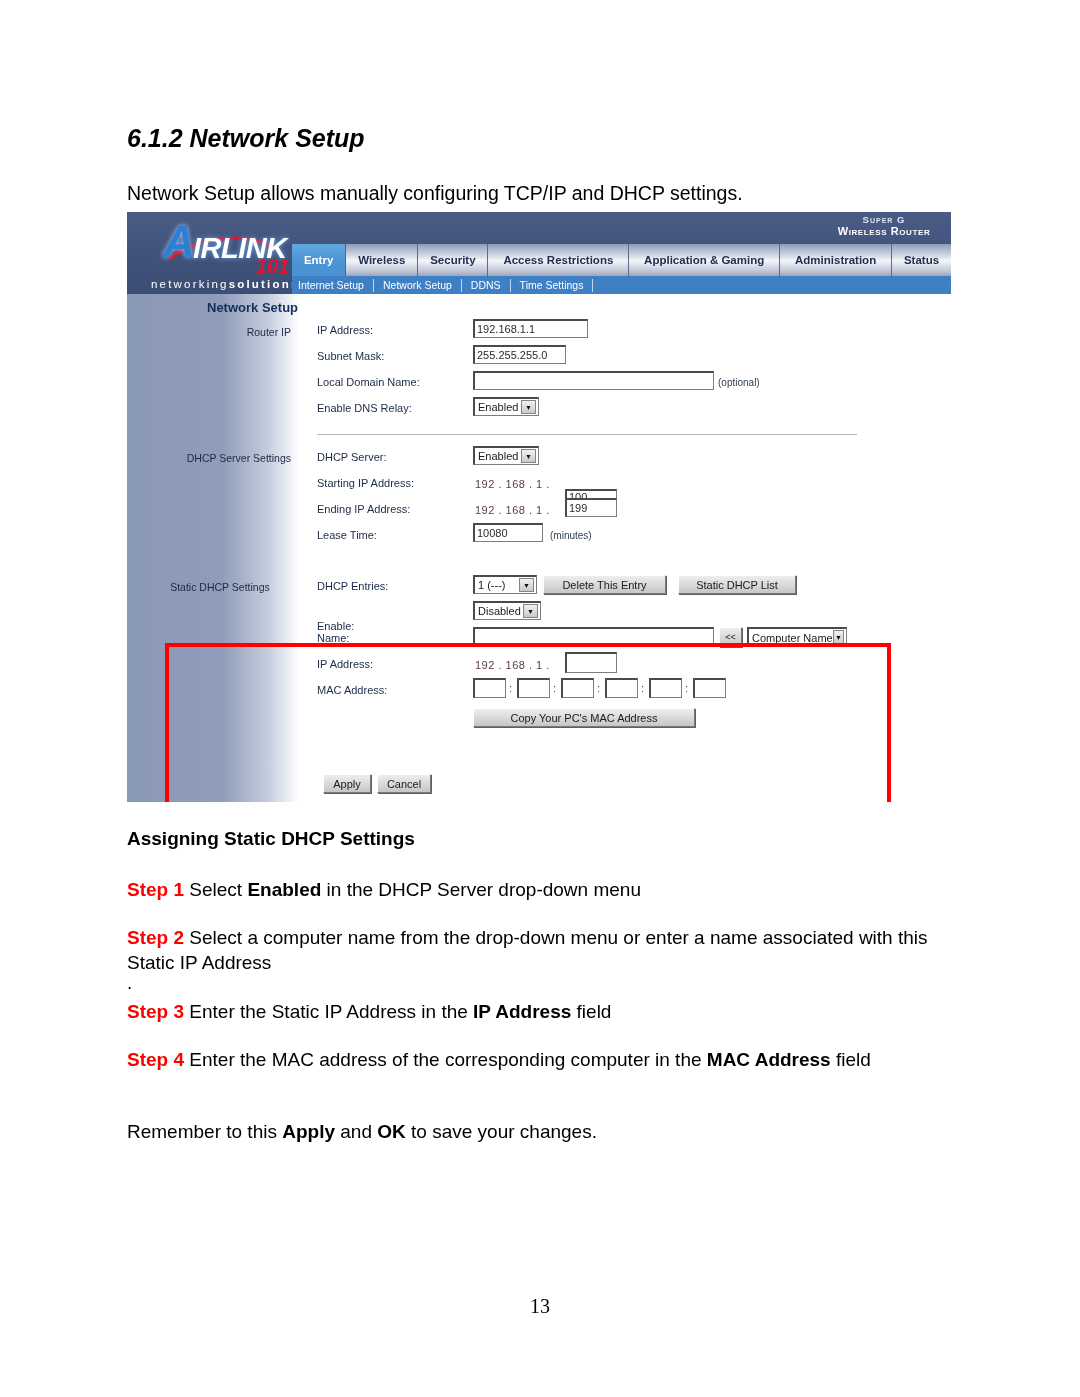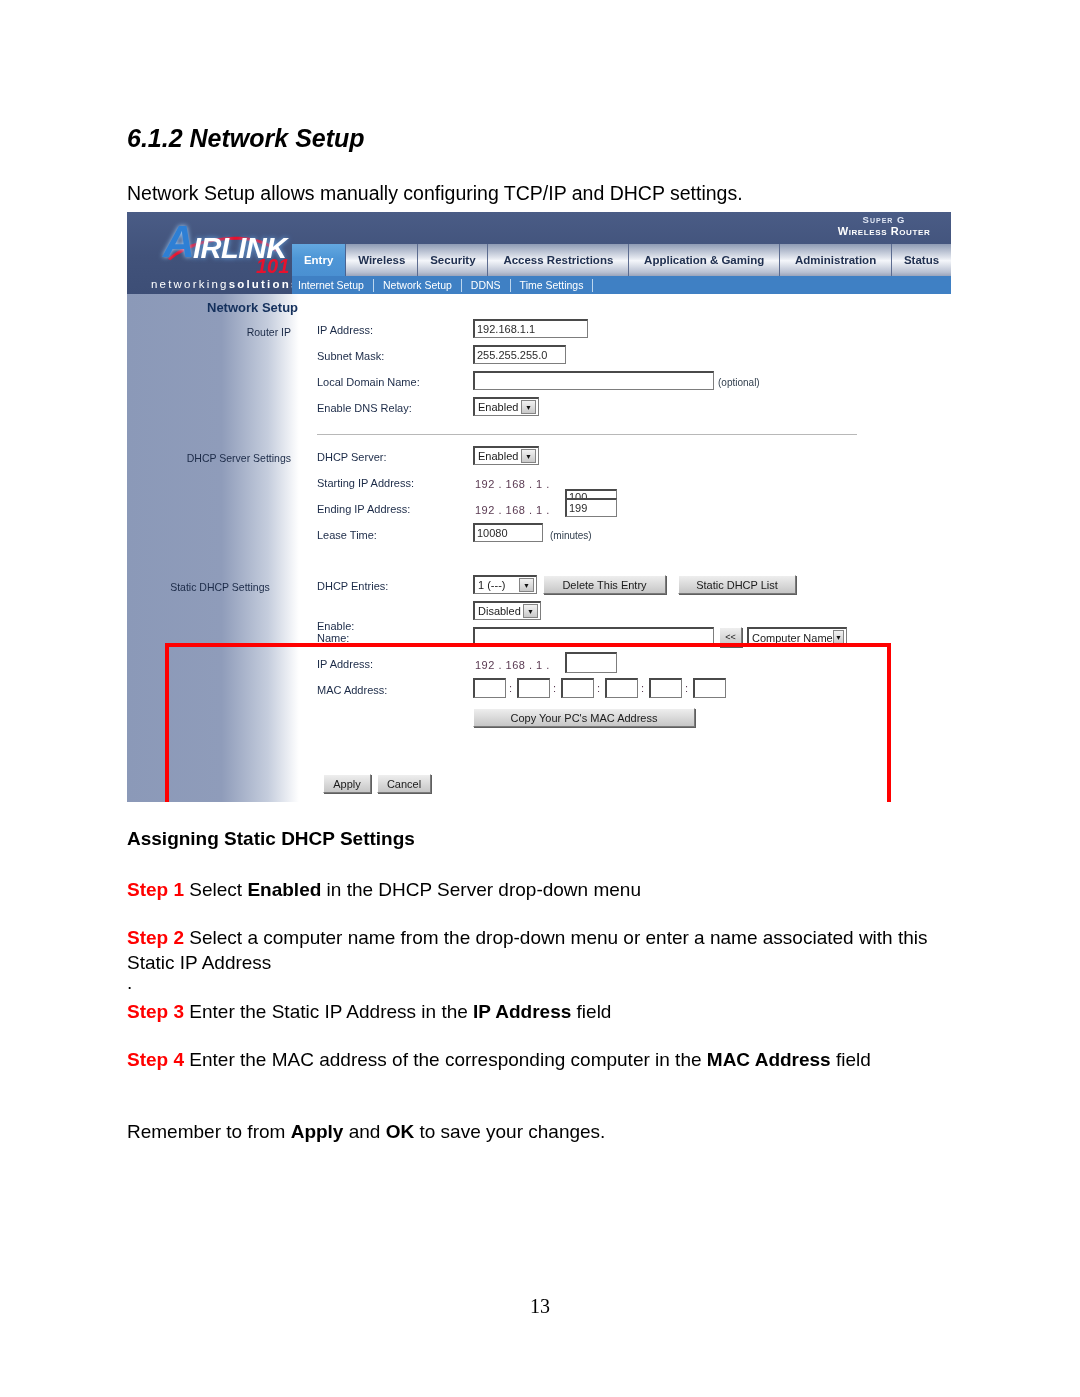--- a/index.html
+++ b/index.html
@@ -344,18 +344,18 @@
 
   <div class="p" style="top:999px;">
     <span class="stepnum">Step 3</span><span> Enter the Static IP Address in the </span><span class="b">IP Address</span><span> field</span>
   </div>
 
   <div class="p" style="top:1047px;">
     <span class="stepnum">Step 4</span><span> Enter the MAC address of the corresponding computer in the </span><span class="b">MAC Address</span><span> field</span>
   </div>
 
   <div class="p" style="top:1119px;">
-    <span>Remember to from </span><span class="b">Apply</span><span> and </span><span class="b">OK</span><span> to save your changes.</span>
+    <span>Remember to this </span><span class="b">Apply</span><span> and </span><span class="b">OK</span><span> to save your changes.</span>
   </div>
 
   <div class="pagenum">13</div>
 
 </div>
 
 </body></html>

